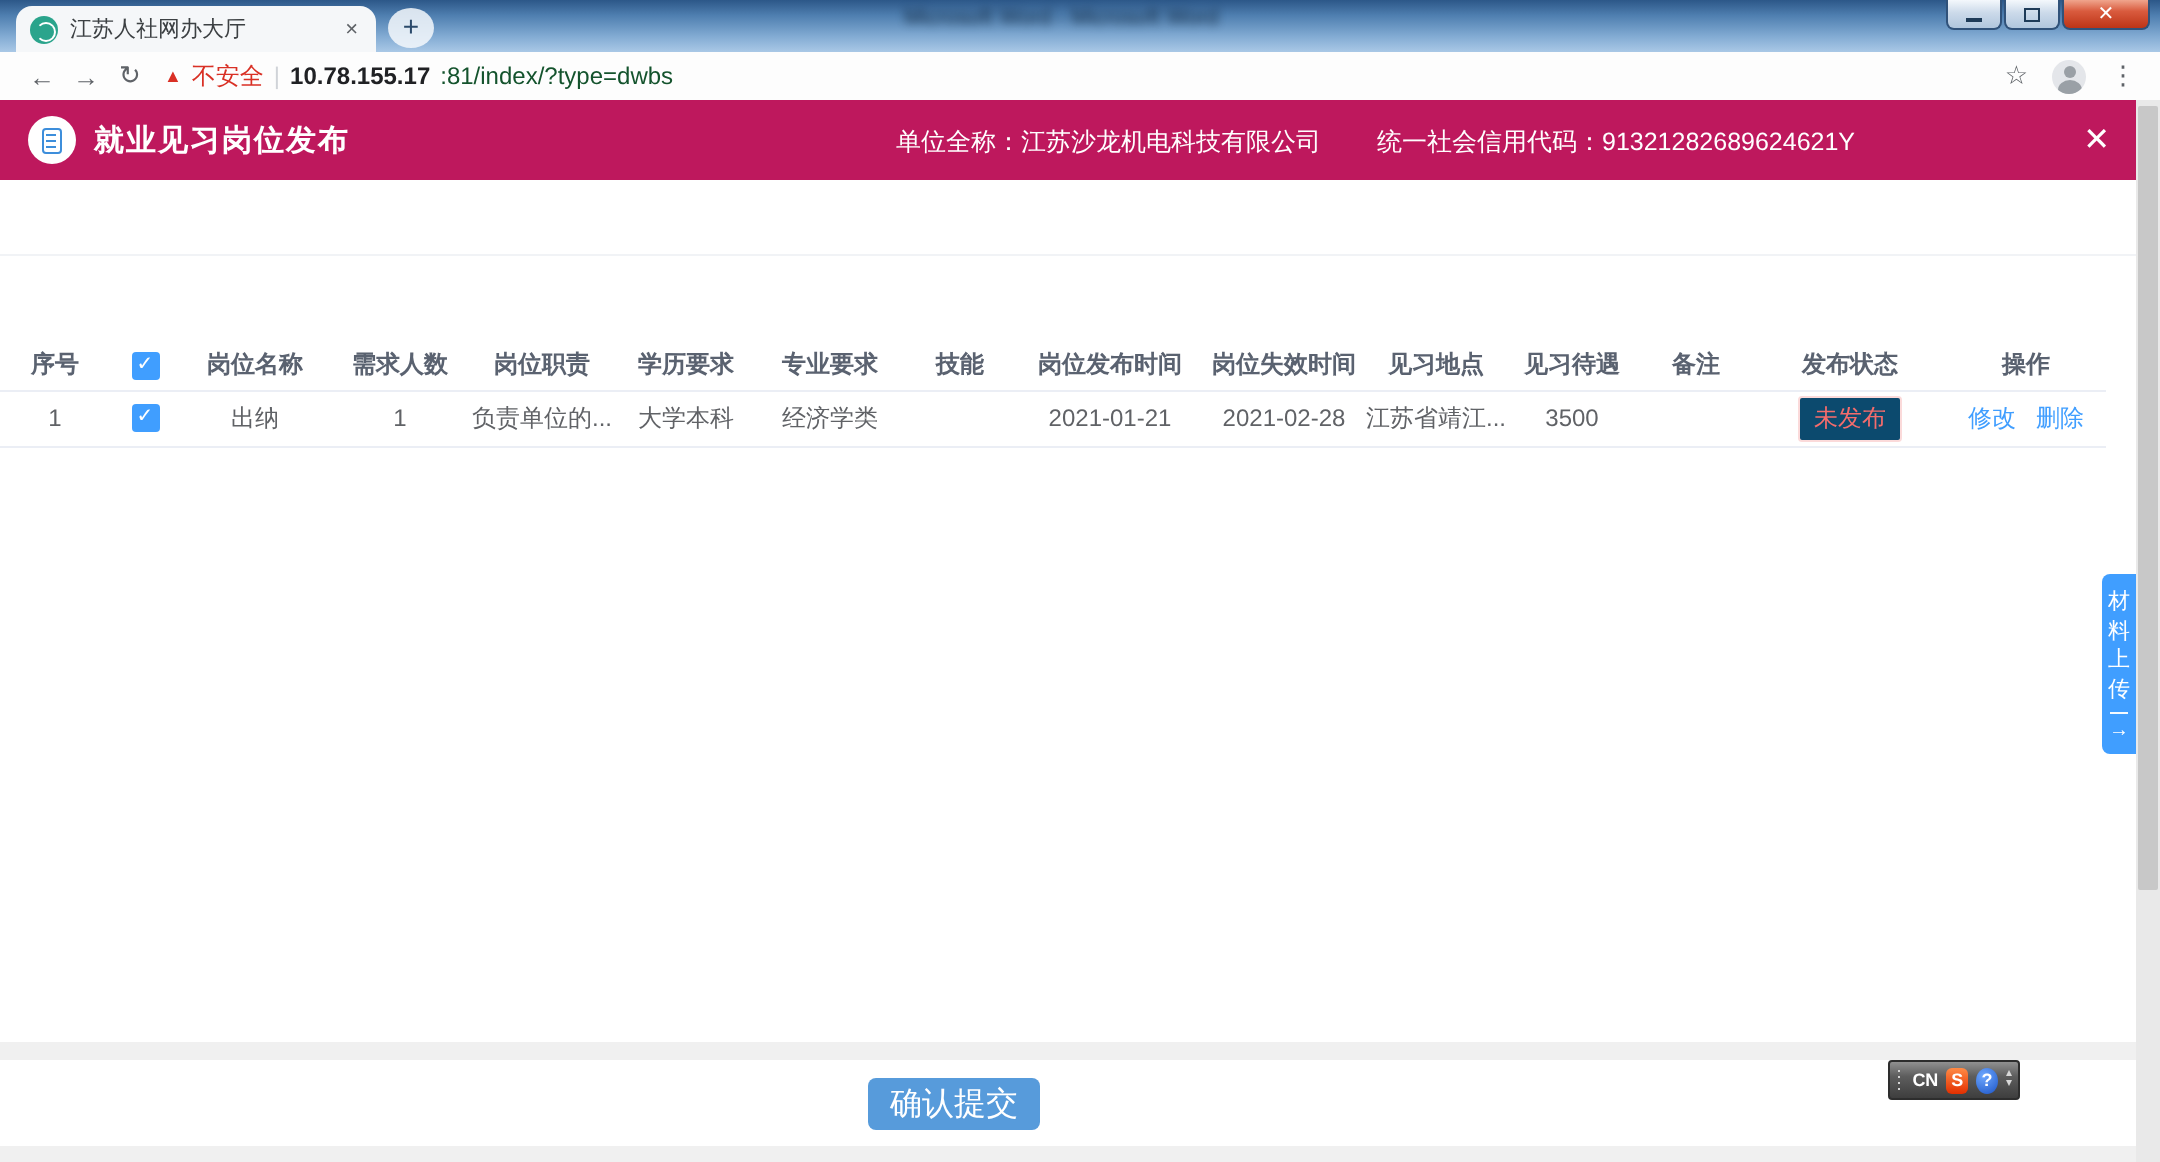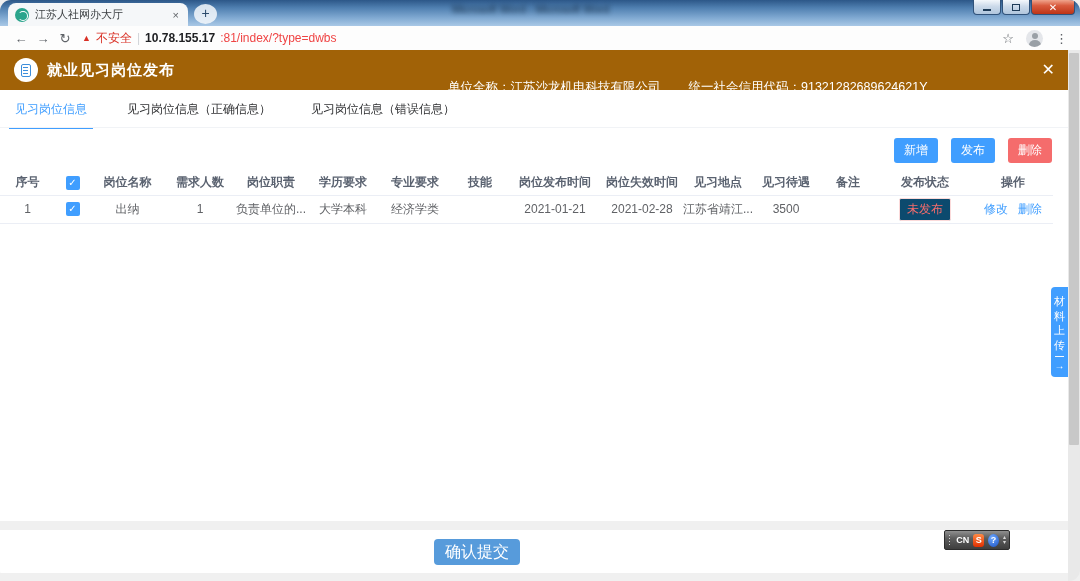--- a/index.html
+++ b/index.html
@@ -1,21 +1,21 @@
 <!DOCTYPE html>
 <html><head>
 <meta charset="utf-8">
 <style>
   * { box-sizing: border-box; margin: 0; padding: 0; }
   html,body { width:1080px; height:581px; }
   body {
     font-family: "Liberation Sans", "DejaVu Sans", sans-serif;
     background:#f0f0f0; overflow:hidden; position:relative;
   }
-  .screen { position:absolute; inset:0; width:1080px; height:581px; overflow:hidden;border-radius:11px; }
+  .screen { position:absolute; inset:0; width:1080px; height:581px; overflow:hidden; }
 
   
   .titlebar { position:absolute; top:0; left:0; width:100%; height:26px;
     background:linear-gradient(180deg,#2c5788 0%,#4f7fb0 30%,#82abd3 70%,#a9c8e6 100%); }
   .bg-win-title { position:absolute; left:452px; top:3px; font-size:11px; color:#0a1c30;
     filter:blur(2.4px); opacity:.85; white-space:nowrap; }
   .browser-tab { position:absolute; left:8px; top:3px; width:180px; height:23px;
     background:#f5f7f9; border-radius:8px 8px 0 0; display:flex; align-items:center;
     padding:0 7px; gap:6px; }
   .favicon { width:14px; height:14px; border-radius:50%; background:#2aa48c; position:relative; flex:0 0 auto;}
@@ -35,37 +35,37 @@
     color:#fff; font-size:10px; font-weight:bold; }
 
   .toolbar { position:absolute; top:26px; left:0; width:100%; height:24px; background:#fdfdfd;
     display:flex; align-items:center; padding:0 10px; }
   .nav-ic { color:#5f6368; font-size:13px; width:22px; text-align:center; cursor:pointer; }
   .omnibox { flex:1; display:flex; align-items:center; font-size:12px; margin-left:6px; gap:5px; cursor:text; }
   .warn-tri { color:#d93025; font-size:9px; }
   .warn-txt { color:#d93025; }
   .url-sep { color:#d0d3d8; }
   .url-host { color:#202124; font-weight:bold; }
-  .url-path { color:#ef4444; }
+  .url-path { color:#14532d; }
   .tb-right { display:flex; align-items:center; gap:12px; margin-right:2px; }
   .star-ic { color:#5f6368; font-size:13px; cursor:pointer; }
   .avatar { width:17px; height:17px; border-radius:50%; background:#e4e6ea; position:relative; overflow:hidden; cursor:pointer;}
   .avatar::before { content:""; position:absolute; left:5.5px; top:3px; width:6px; height:6px; border-radius:50%; background:#9aa0a6; }
   .avatar::after { content:""; position:absolute; left:2.5px; top:10px; width:12px; height:10px; border-radius:50%; background:#9aa0a6; }
   .menu-ic { color:#5f6368; font-size:13px; cursor:pointer; }
 
   
-  .app-header { position:absolute; top:50px; left:0; width:1068px; height:40px; background:#a16207; color:#fff; }
+  .app-header { position:absolute; top:50px; left:0; width:1068px; height:40px; background:#be185d; color:#fff; }
   .app-icon { position:absolute; left:14px; top:8px; width:24px; height:24px; border-radius:50%;
     background:#fff; display:flex; align-items:center; justify-content:center; }
   .doc-glyph { width:10px; height:13px; border:1.6px solid #3d8edb; border-radius:2px; position:relative; }
   .doc-glyph::before { content:""; position:absolute; left:1.2px; top:2px; width:4.6px; height:1.4px;
     background:#3d8edb; box-shadow:0 3px 0 #3d8edb, 0 6px 0 #3d8edb; }
   .app-title { position:absolute; left:47px; top:11px; font-size:15px; font-weight:bold; letter-spacing:1px; }
-  .app-info { position:absolute; left:448px; top:29px; font-size:12.5px; display:flex; gap:28px; white-space:nowrap; }
+  .app-info { position:absolute; left:448px; top:13px; font-size:12.5px; display:flex; gap:28px; white-space:nowrap; }
   .app-close { position:absolute; right:13px; top:10px; font-size:16px; font-weight:300; cursor:pointer; }
 
   
   .content { position:absolute; top:90px; left:0; width:1068px; height:431px; background:#fff; }
   .tabs { position:absolute; left:9px; top:11px; display:flex; gap:28px; font-size:12px; color:#303133; }
   .tab-item { padding:0 6px 9px 6px; cursor:pointer; }
   .tab-item.active { color:#409EFF; border-bottom:2px solid #409EFF; }
   .tabs-line { position:absolute; left:0; top:37px; width:100%; border-top:1px solid #f1f3f6; }
   .actions { position:absolute; top:48px; right:16px; display:flex; gap:13px; }
   .btn { height:25px; min-width:42px; border:none; border-radius:3px; color:#fff; font-size:12px;
@@ -161,32 +161,22 @@
       </div>
     <div class="app-title">就业见习岗位发布</div>
     <div class="app-info">
       <span><span>单位全称：</span><span>江苏沙龙机电科技有限公司</span></span>
       <span><span>统一社会信用代码：</span><span>91321282689624621Y</span></span>
     </div>
     <div class="app-close">✕</div>
   </div>
 
   <div class="content">
-    <div class="tabs">
-      <div class="tab-item active">见习岗位信息</div>
-      <div class="tab-item">见习岗位信息（正确信息）</div>
-      <div class="tab-item">见习岗位信息（错误信息）</div>
-    </div>
     <div class="tabs-line"></div>
 
-    <div class="actions">
-      <button class="btn blue">新增</button>
-      <button class="btn blue">发布</button>
-      <button class="btn red">删除</button>
-    </div>
 
     <table>
       <colgroup>
         <col style="width:55px">
           <col style="width:35px">
           <col style="width:75px">
           <col style="width:70px">
         <col style="width:72px">
           <col style="width:72px">
           <col style="width:72px">

